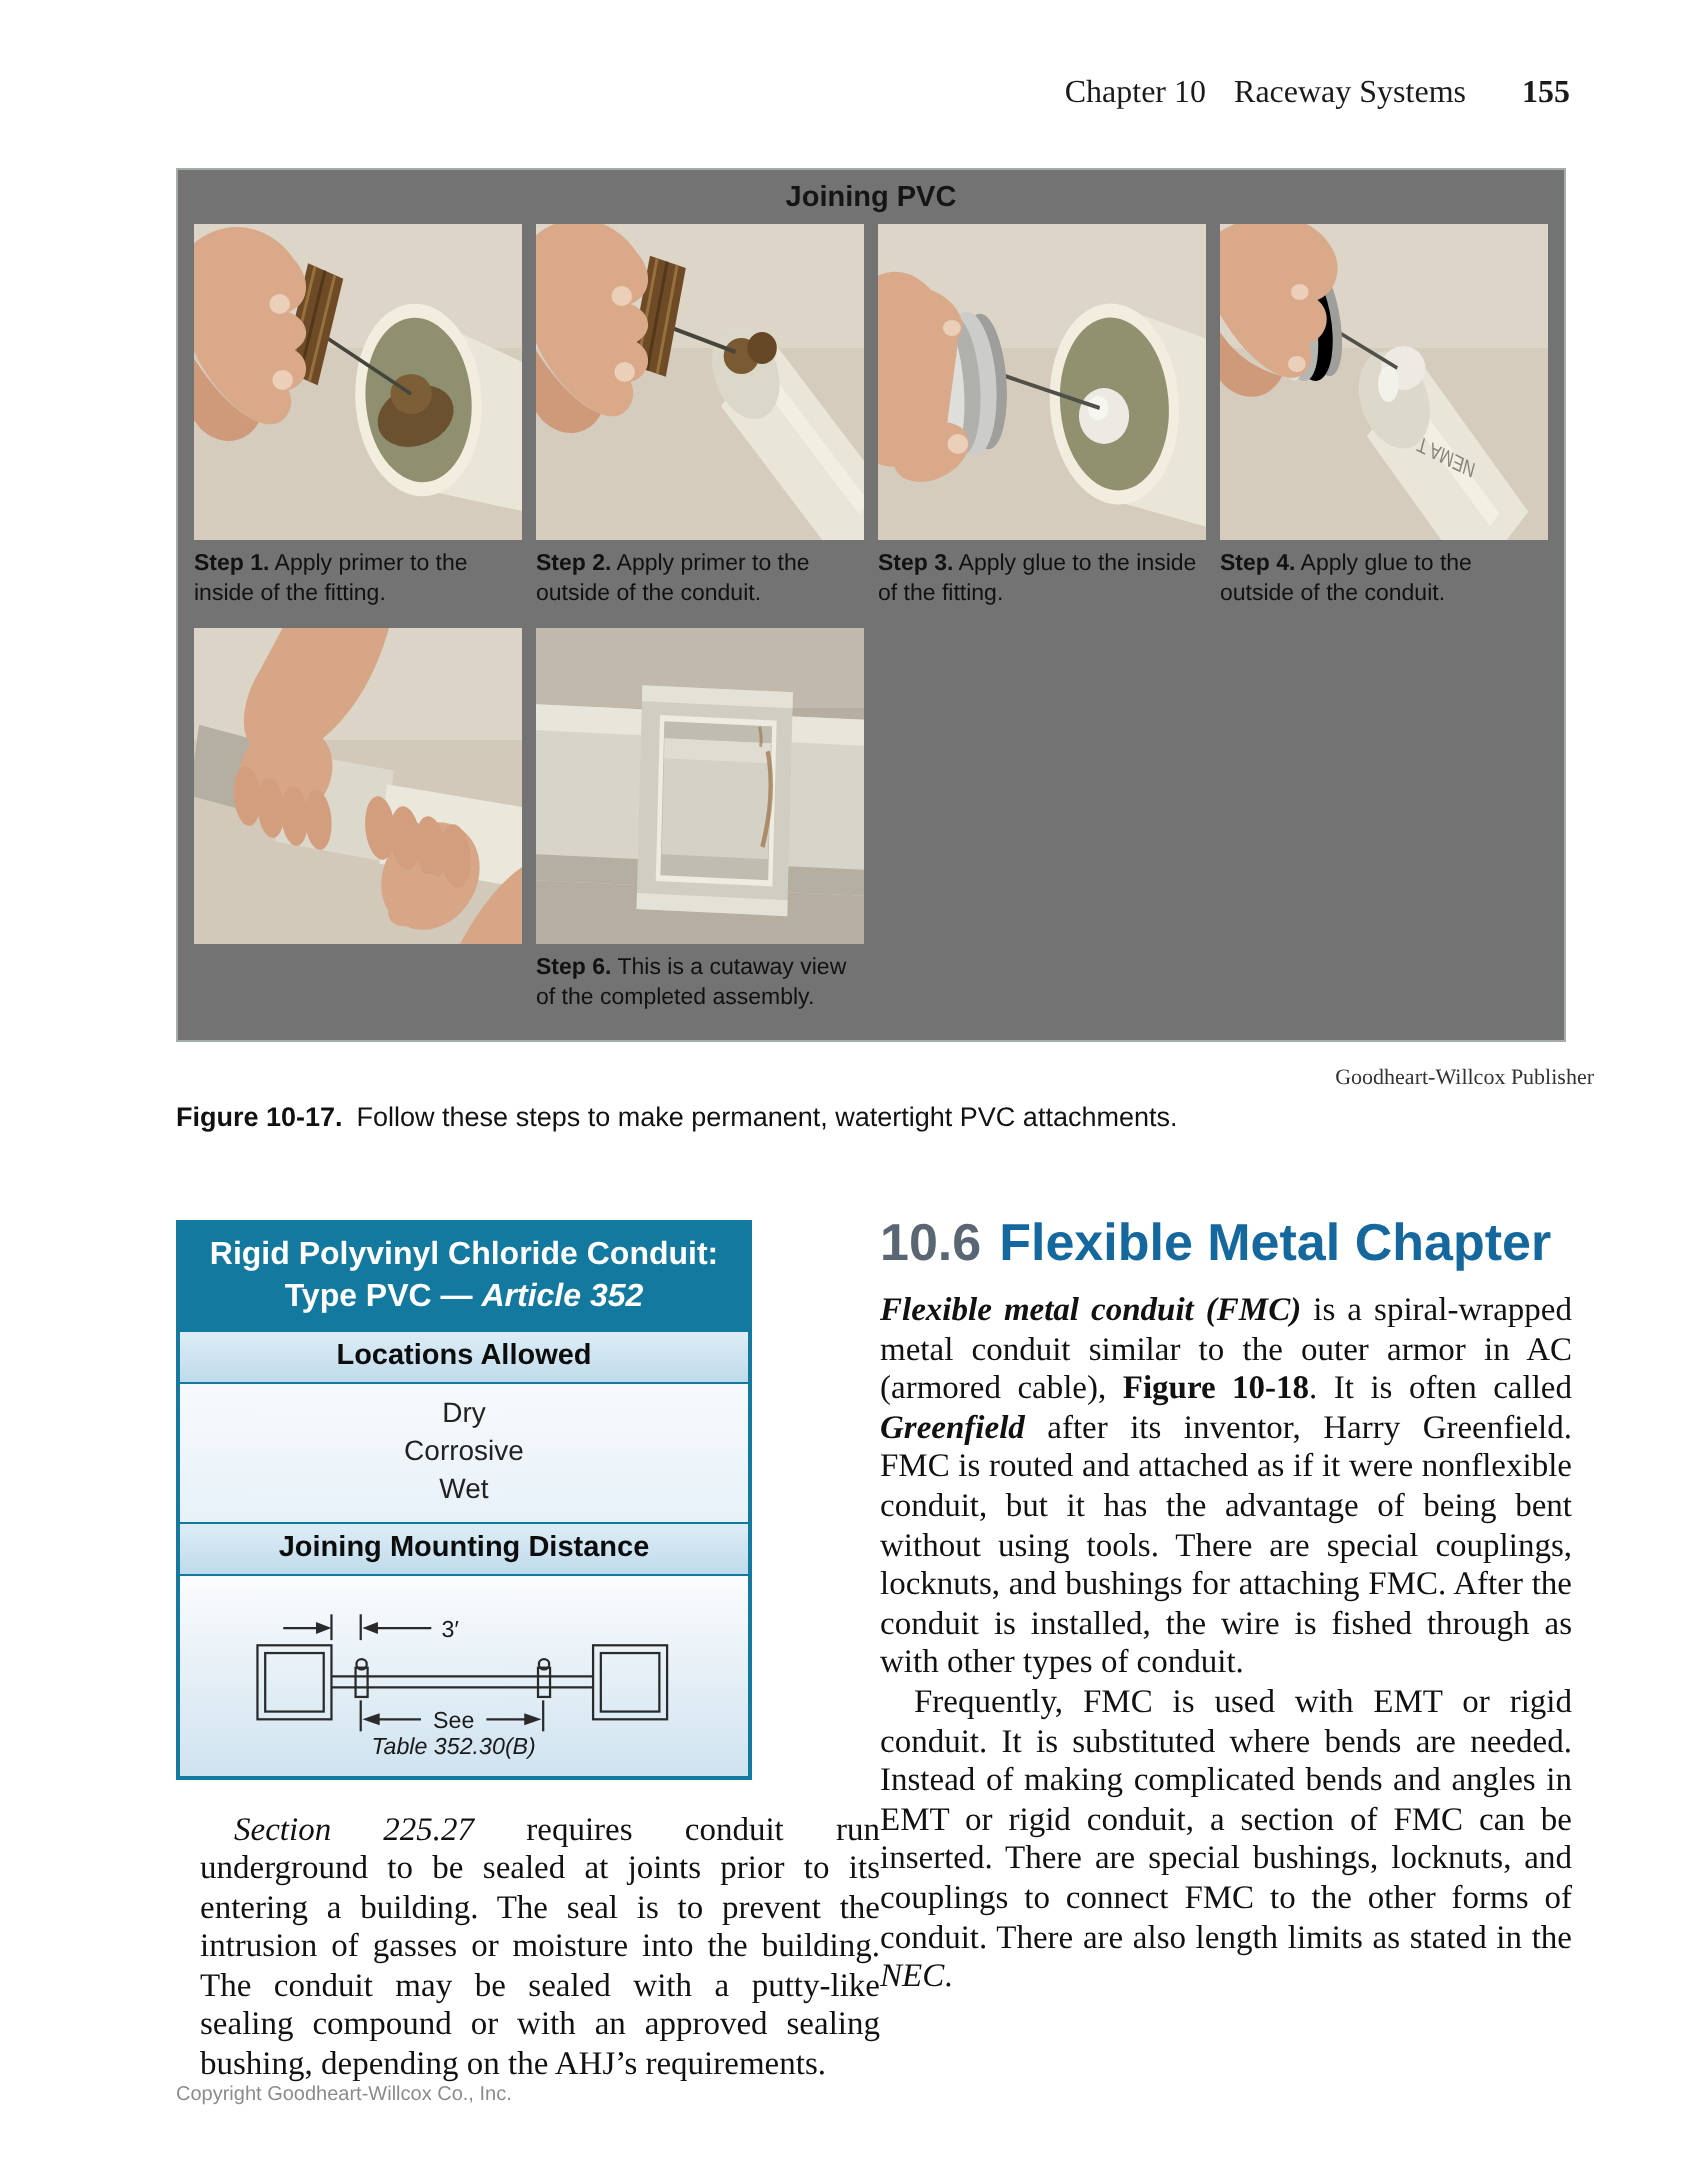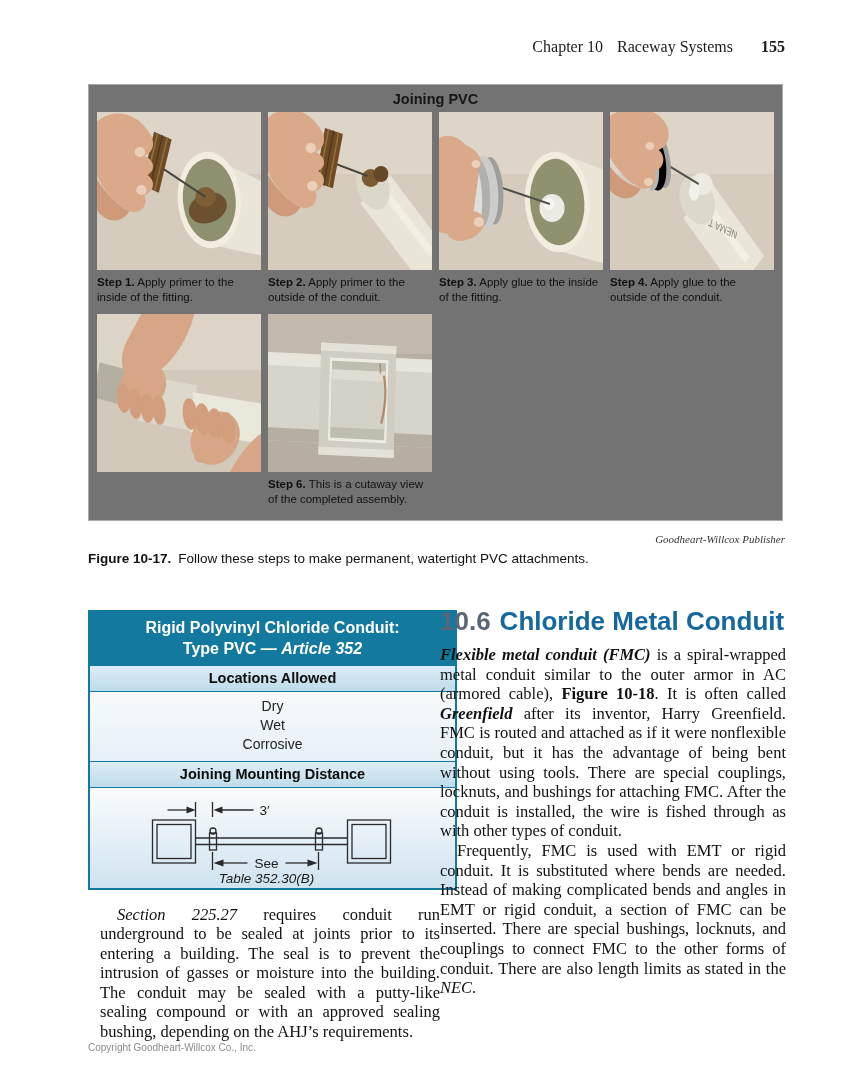--- a/index.html
+++ b/index.html
@@ -20,27 +20,27 @@
                 border:1px solid #a6ada6;box-sizing:border-box;}
   .fig-title{text-align:center;font-family:"Liberation Sans",sans-serif;font-weight:bold;
              font-size:14.5px;padding:6px 0 5px;color:#151515;}
   .fig-grid{display:grid;grid-template-columns:repeat(4,1fr);column-gap:7px;row-gap:2px;
             padding:0 8px 6px;}
   .photo{height:158px;background:#d5ccbe;}
   .photo svg{display:block;width:100%;height:100%;}
   .cap{font-family:"Liberation Sans",sans-serif;font-size:11.5px;line-height:14.5px;
        color:#111;padding-top:5px;min-height:37px;}
 
-  .credit{position:absolute;top:533px;right:64px;font-style:italic;font-size:11px;color:#333;text-align:right;}
+  .credit{position:absolute;top:533px;right:52px;font-size:11px;color:#333;text-align:right;}
   .fig-caption{position:absolute;left:88px;top:551px;width:697px;
                font-family:"Liberation Sans",sans-serif;font-size:13.5px;color:#111;}
   .fig-caption .lbl{font-weight:bold;margin-right:7px;}
 
   
-  .spec-table{position:absolute;left:88px;top:610px;width:369px;box-sizing:border-box;
+  .spec-table{position:absolute;left:88px;top:610px;width:288px;box-sizing:border-box;
               border:2px solid #14799F;background:#fff;font-family:"Liberation Sans",sans-serif;}
   .tbl-head{background:#14799F;color:#fff;text-align:center;font-weight:bold;
             font-size:16px;line-height:21px;padding:5px 2px 6px;}
   .band{background:linear-gradient(180deg,#ddedf6,#bfdbeb);border-top:1px solid #14799F;
         text-align:center;font-weight:bold;font-size:14.5px;padding:4px 0 5px;color:#0d0d0d;}
   .locs{border-top:1px solid #14799F;text-align:center;font-size:14px;line-height:19px;
         padding:5px 0 7px;background:linear-gradient(180deg,#f7fafc,#e7f1f8);color:#222;}
   .diagram{border-top:1px solid #14799F;background:linear-gradient(180deg,#fbfcfd,#cfe3f0);
            padding:4px 0 2px;}
   .diagram svg{display:block;width:100%;height:94px;}
@@ -232,22 +232,22 @@
   <div class="fig-caption"><span class="lbl">Figure 10-17.</span><span>Follow these steps to make permanent, watertight PVC attachments.</span></div>
 
   <div class="spec-table">
     <div class="tbl-head">
       <div>Rigid Polyvinyl Chloride Conduit:</div>
       <div><span>Type PVC — </span><span class="bi">Article 352</span></div>
     </div>
     <div class="band">Locations Allowed</div>
     <div class="locs">
       <div>Dry</div>
+      <div>Corrosive</div>
       <div>Wet</div>
-      <div>Corrosive</div>
     </div>
     <div class="band">Joining Mounting Distance</div>
     <div class="diagram">
       <svg viewBox="0 0 330 94">
         <g stroke="#2a2a2a" stroke-width="1.3" fill="none">
           <rect x="45" y="28" width="43" height="43"></rect>
             <rect x="49.5" y="32.5" width="34" height="34"></rect>
           <rect x="240" y="28" width="43" height="43"></rect>
             <rect x="244.5" y="32.5" width="34" height="34"></rect>
           <line x1="88" y1="46" x2="240" y2="46"></line>
@@ -274,20 +274,20 @@
         <text x="152" y="23" font-size="13.5" font-family="Liberation Sans, sans-serif" fill="#1a1a1a">3′</text>
         <text x="159" y="76" font-size="13.5" text-anchor="middle" font-family="Liberation Sans, sans-serif" fill="#1a1a1a">See</text>
         <text x="159" y="91" font-size="13.5" text-anchor="middle" font-style="italic" font-family="Liberation Sans, sans-serif" fill="#1a1a1a">Table 352.30(B)</text>
       </svg>
     </div>
   </div>
 
   <p class="seal-par indent"><span class="lead">Section 225.27</span><span> requires conduit run underground to be sealed at joints prior to its entering a building. The seal is to prevent the intrusion of gasses or moisture into the building. The conduit may be sealed with a putty-like sealing compound or with an approved sealing bushing, depending on the AHJ’s requirements.</span></p>
 
   <div class="right-col">
-    <h2 class="section-head"><span class="num">10.6</span><span class="ttl">Chloride Metal Conduit</span></h2>
+    <h2 class="section-head"><span class="num">10.6</span><span class="ttl">Flexible Metal Chapter</span></h2>
     <p><span class="bi">Flexible metal conduit (FMC)</span><span> is a spiral-wrapped metal conduit similar to the outer armor in AC (armored cable), </span><span class="b">Figure 10-18</span><span>. It is often called </span><span class="bi">Greenfield</span><span> after its inventor, Harry Greenfield. FMC is routed and attached as if it were nonflexible conduit, but it has the advantage of being bent without using tools. There are special couplings, locknuts, and bushings for attaching FMC. After the conduit is installed, the wire is fished through as with other types of conduit.</span></p>
     <p class="indent"><span>Frequently, FMC is used with EMT or rigid conduit. It is substituted where bends are needed. Instead of making complicated bends and angles in EMT or rigid conduit, a section of FMC can be inserted. There are special bushings, locknuts, and couplings to connect FMC to the other forms of conduit. There are also length limits as stated in the </span><span class="i">NEC</span><span>.</span></p>
   </div>
 
   <div class="copyright">Copyright Goodheart-Willcox Co., Inc.</div>
 
 </div>
 
 </body></html>

